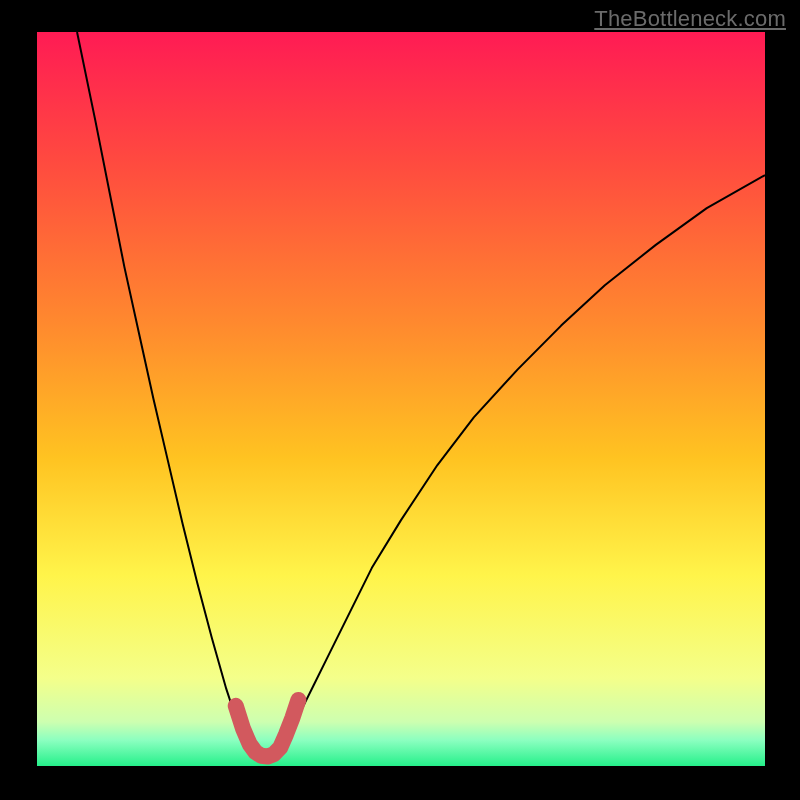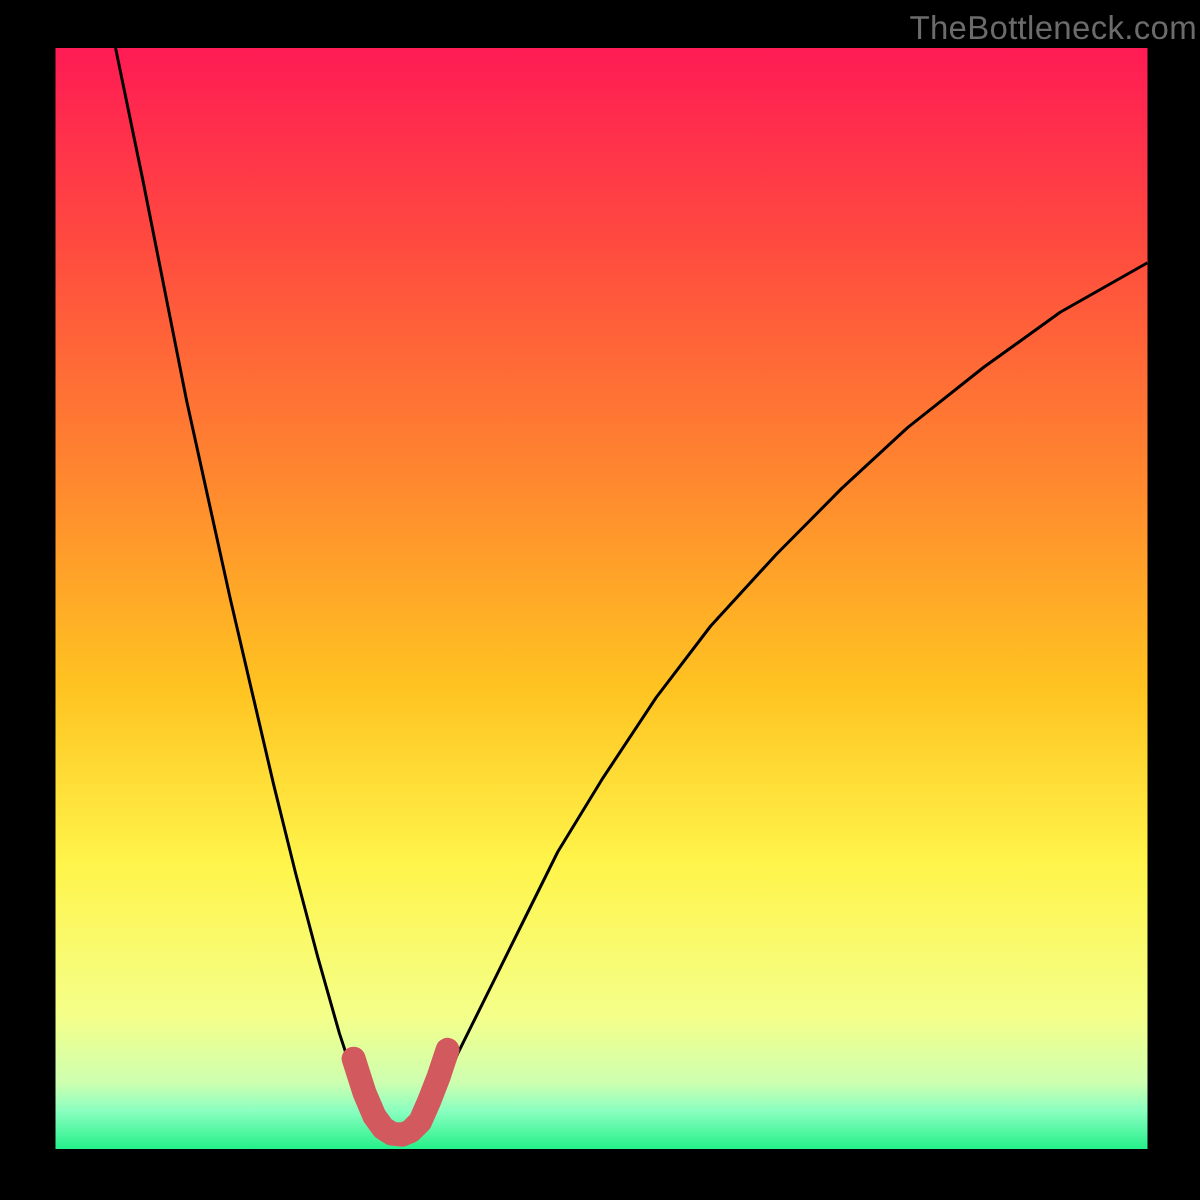--- a/index.html
+++ b/index.html
@@ -13,26 +13,27 @@
   }
   .frame {
     position: relative;
     width: 800px;
     height: 800px;
     background: #000;
   }
   .watermark {
     position: absolute;
     top: 6px;
-    right: 2px;
+    right: 14px;
     color: #6b6b6b;
     font-size: 22px;
     font-weight: 500;
     letter-spacing: 0.2px;
     z-index: 20;
+    text-decoration: underline;
   }
   svg.plot {
     position: absolute;
     left: 0;
     top: 0;
   }
 </style>
 </head>
 <body>
 

